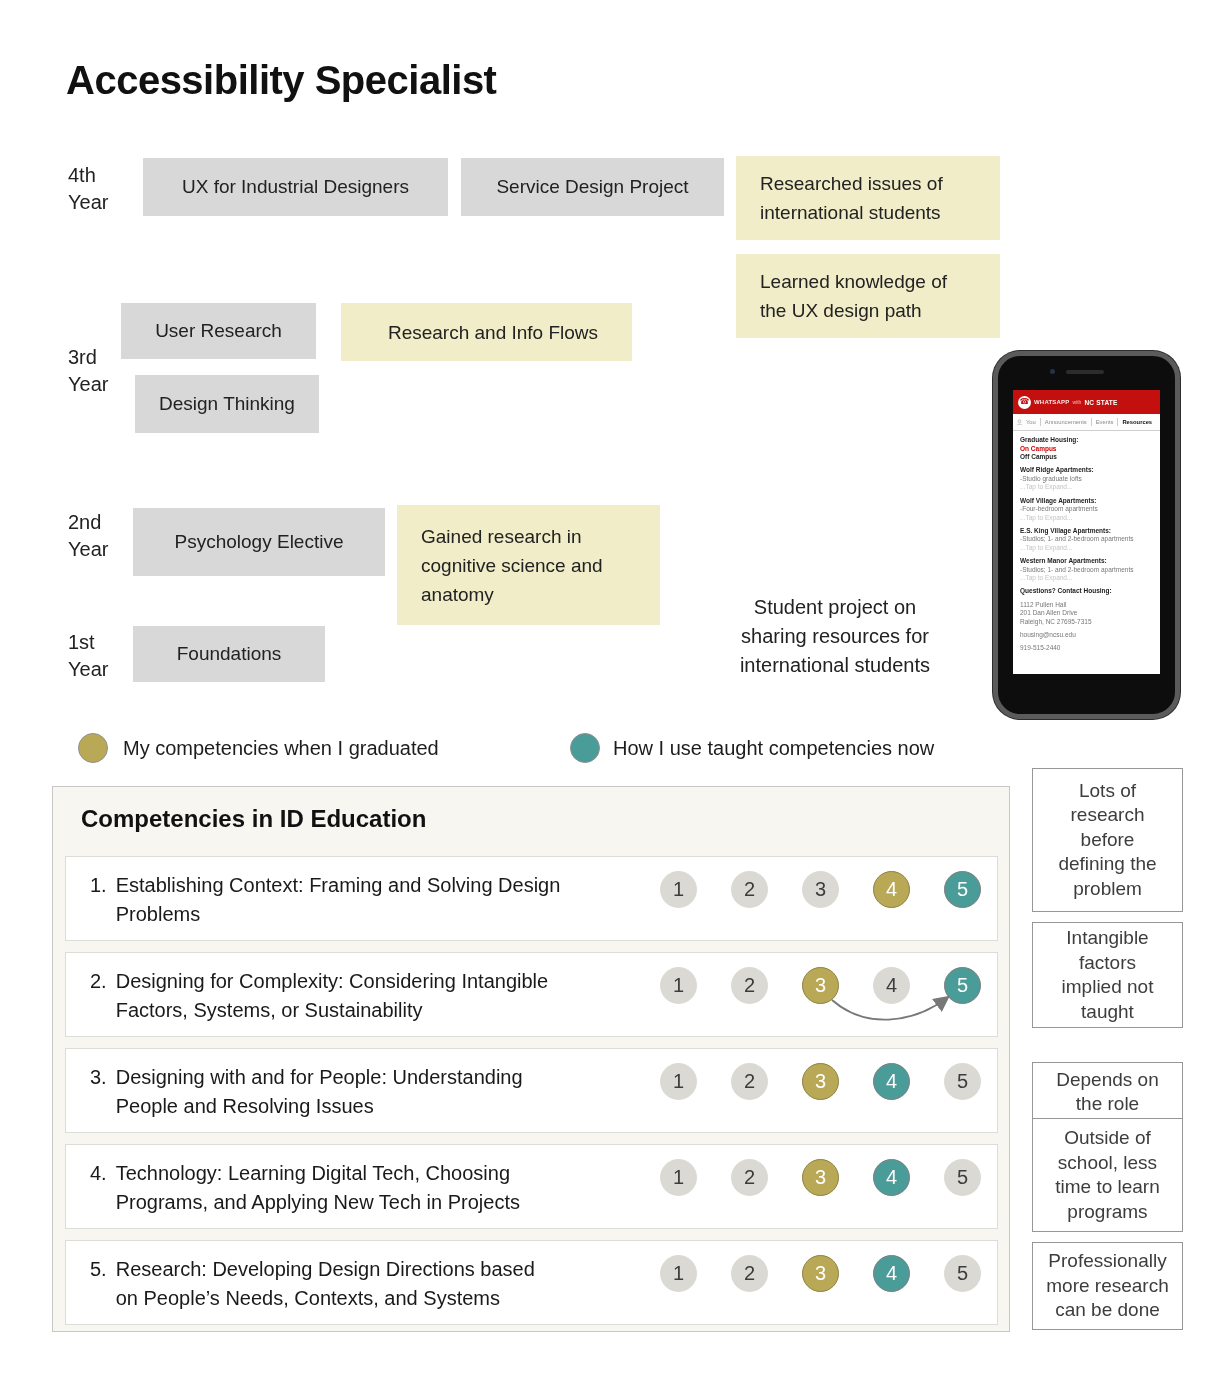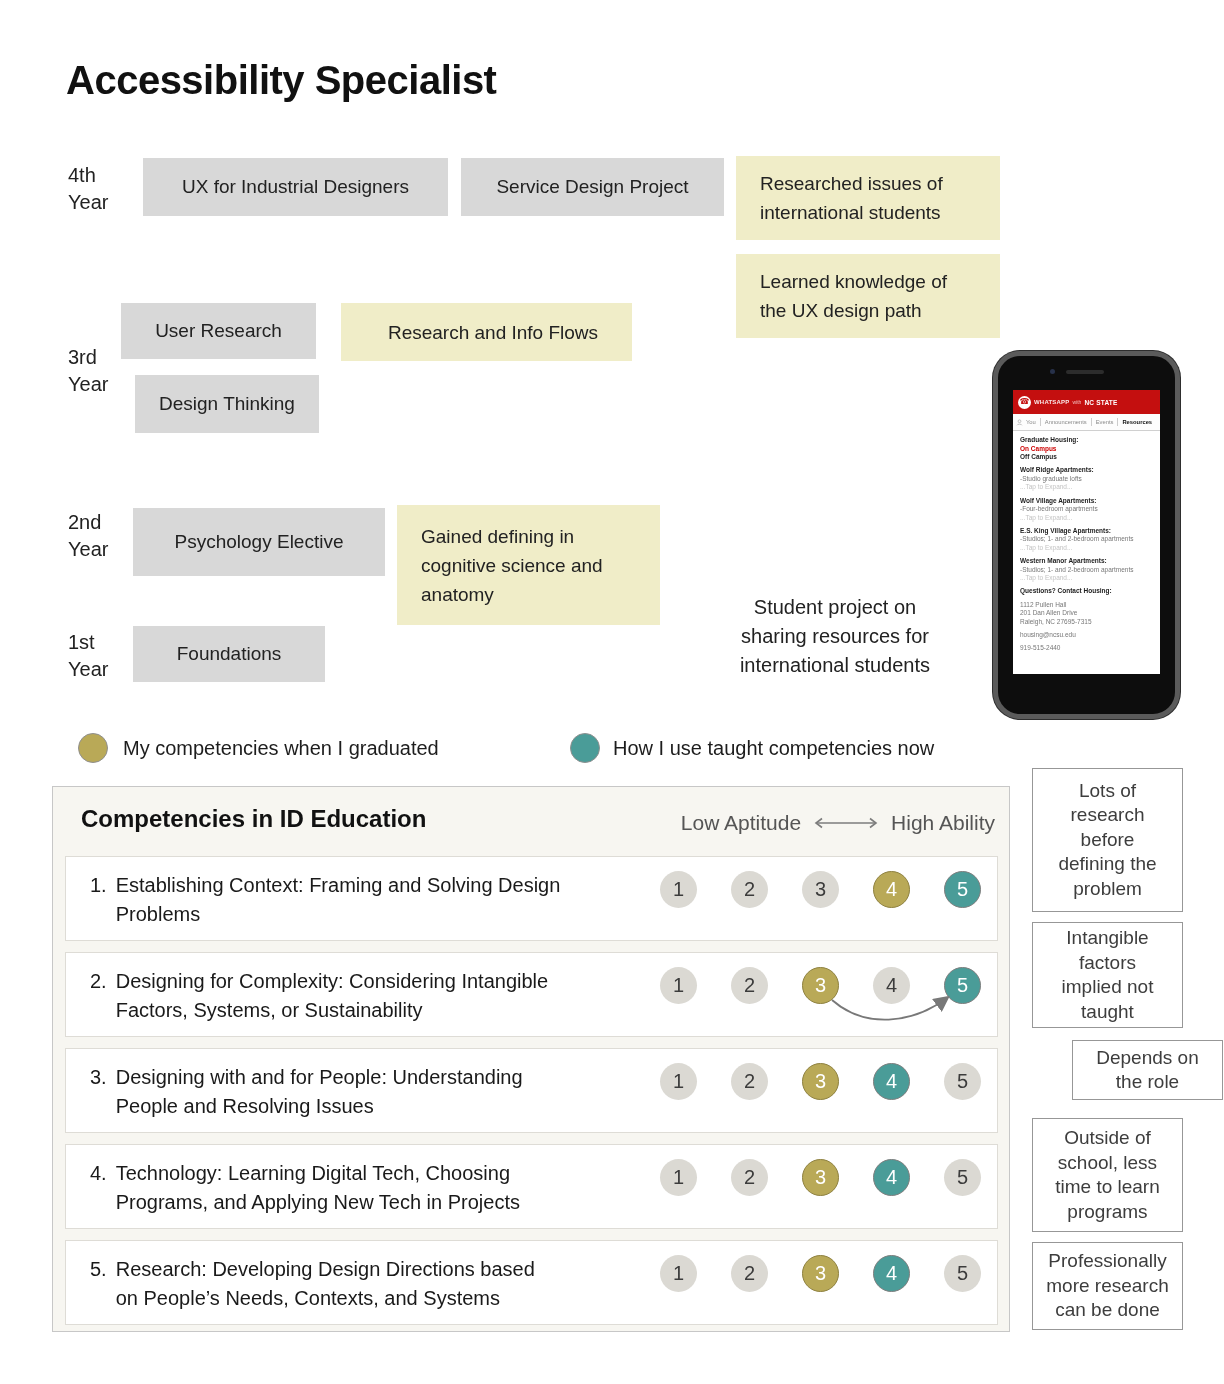--- a/index.html
+++ b/index.html
@@ -76,21 +76,21 @@
 
   <div class="abs year-label" style="left:68px;top:344px;">3rd
 Year</div>
   <div class="abs course" style="left:121px;top:303px;width:195px;height:56px;">User Research</div>
   <div class="abs ynote center" style="left:341px;top:303px;width:291px;height:58px;">Research and Info Flows</div>
   <div class="abs course" style="left:135px;top:375px;width:184px;height:58px;">Design Thinking</div>
 
   <div class="abs year-label" style="left:68px;top:509px;">2nd
 Year</div>
   <div class="abs course" style="left:133px;top:508px;width:252px;height:68px;">Psychology Elective</div>
-  <div class="abs ynote pre" style="left:397px;top:505px;width:263px;height:120px;">Gained defining in
+  <div class="abs ynote pre" style="left:397px;top:505px;width:263px;height:120px;">Gained research in
 cognitive science and
 anatomy</div>
 
   <div class="abs year-label" style="left:68px;top:629px;">1st
 Year</div>
   <div class="abs course" style="left:133px;top:626px;width:192px;height:56px;">Foundations</div>
 
   <div class="abs project-note pre">Student project on
 sharing resources for
 international students</div>
@@ -162,29 +162,20 @@
     </div>
   </div>
 
   <div class="abs legend-dot" style="left:78px;top:733px;background:#b9a957;"></div>
   <div class="abs legend-label" style="left:123px;top:737px;">My competencies when I graduated</div>
   <div class="abs legend-dot" style="left:570px;top:733px;background:#4a9c98;"></div>
   <div class="abs legend-label" style="left:613px;top:737px;">How I use taught competencies now</div>
 
   <div class="abs panel">
     <div class="abs panel-title">Competencies in ID Education</div>
-    <div class="abs scale">
-      <span>Low Aptitude</span>
-      <svg width="70" height="14" viewBox="0 0 70 14">
-        <path d="M5 7 H65" stroke="#7c7c7c" stroke-width="1.6" fill="none"></path>
-        <path d="M11 2.5 L5 7 L11 11.5" stroke="#7c7c7c" stroke-width="1.6" fill="none"></path>
-        <path d="M59 2.5 L65 7 L59 11.5" stroke="#7c7c7c" stroke-width="1.6" fill="none"></path>
-      </svg>
-      <span>High Ability</span>
-    </div>
 
     <div class="abs crow" style="top:69px;">
       <div class="row-text">
           <span>1.</span>
           <span class="pre">Establishing Context: Framing and Solving Design
 Problems</span>
         </div>
       <div class="ratings">
         <div class="lvl">1</div>
         <div class="lvl">2</div>
@@ -265,21 +256,21 @@
 
   <div class="abs note-box pre" style="top:768px;height:144px;">Lots of
 research
 before
 defining the
 problem</div>
   <div class="abs note-box pre" style="top:922px;height:106px;">Intangible
 factors
 implied not
 taught</div>
-  <div class="abs note-box pre" style="top:1040px;height:60px;margin-left:40px;">Depends on
+  <div class="abs note-box pre" style="top:1062px;height:60px;">Depends on
 the role</div>
   <div class="abs note-box pre" style="top:1118px;height:114px;">Outside of
 school, less
 time to learn
 programs</div>
   <div class="abs note-box pre" style="top:1242px;height:88px;">Professionally
 more research
 can be done</div>
 
 </div>

